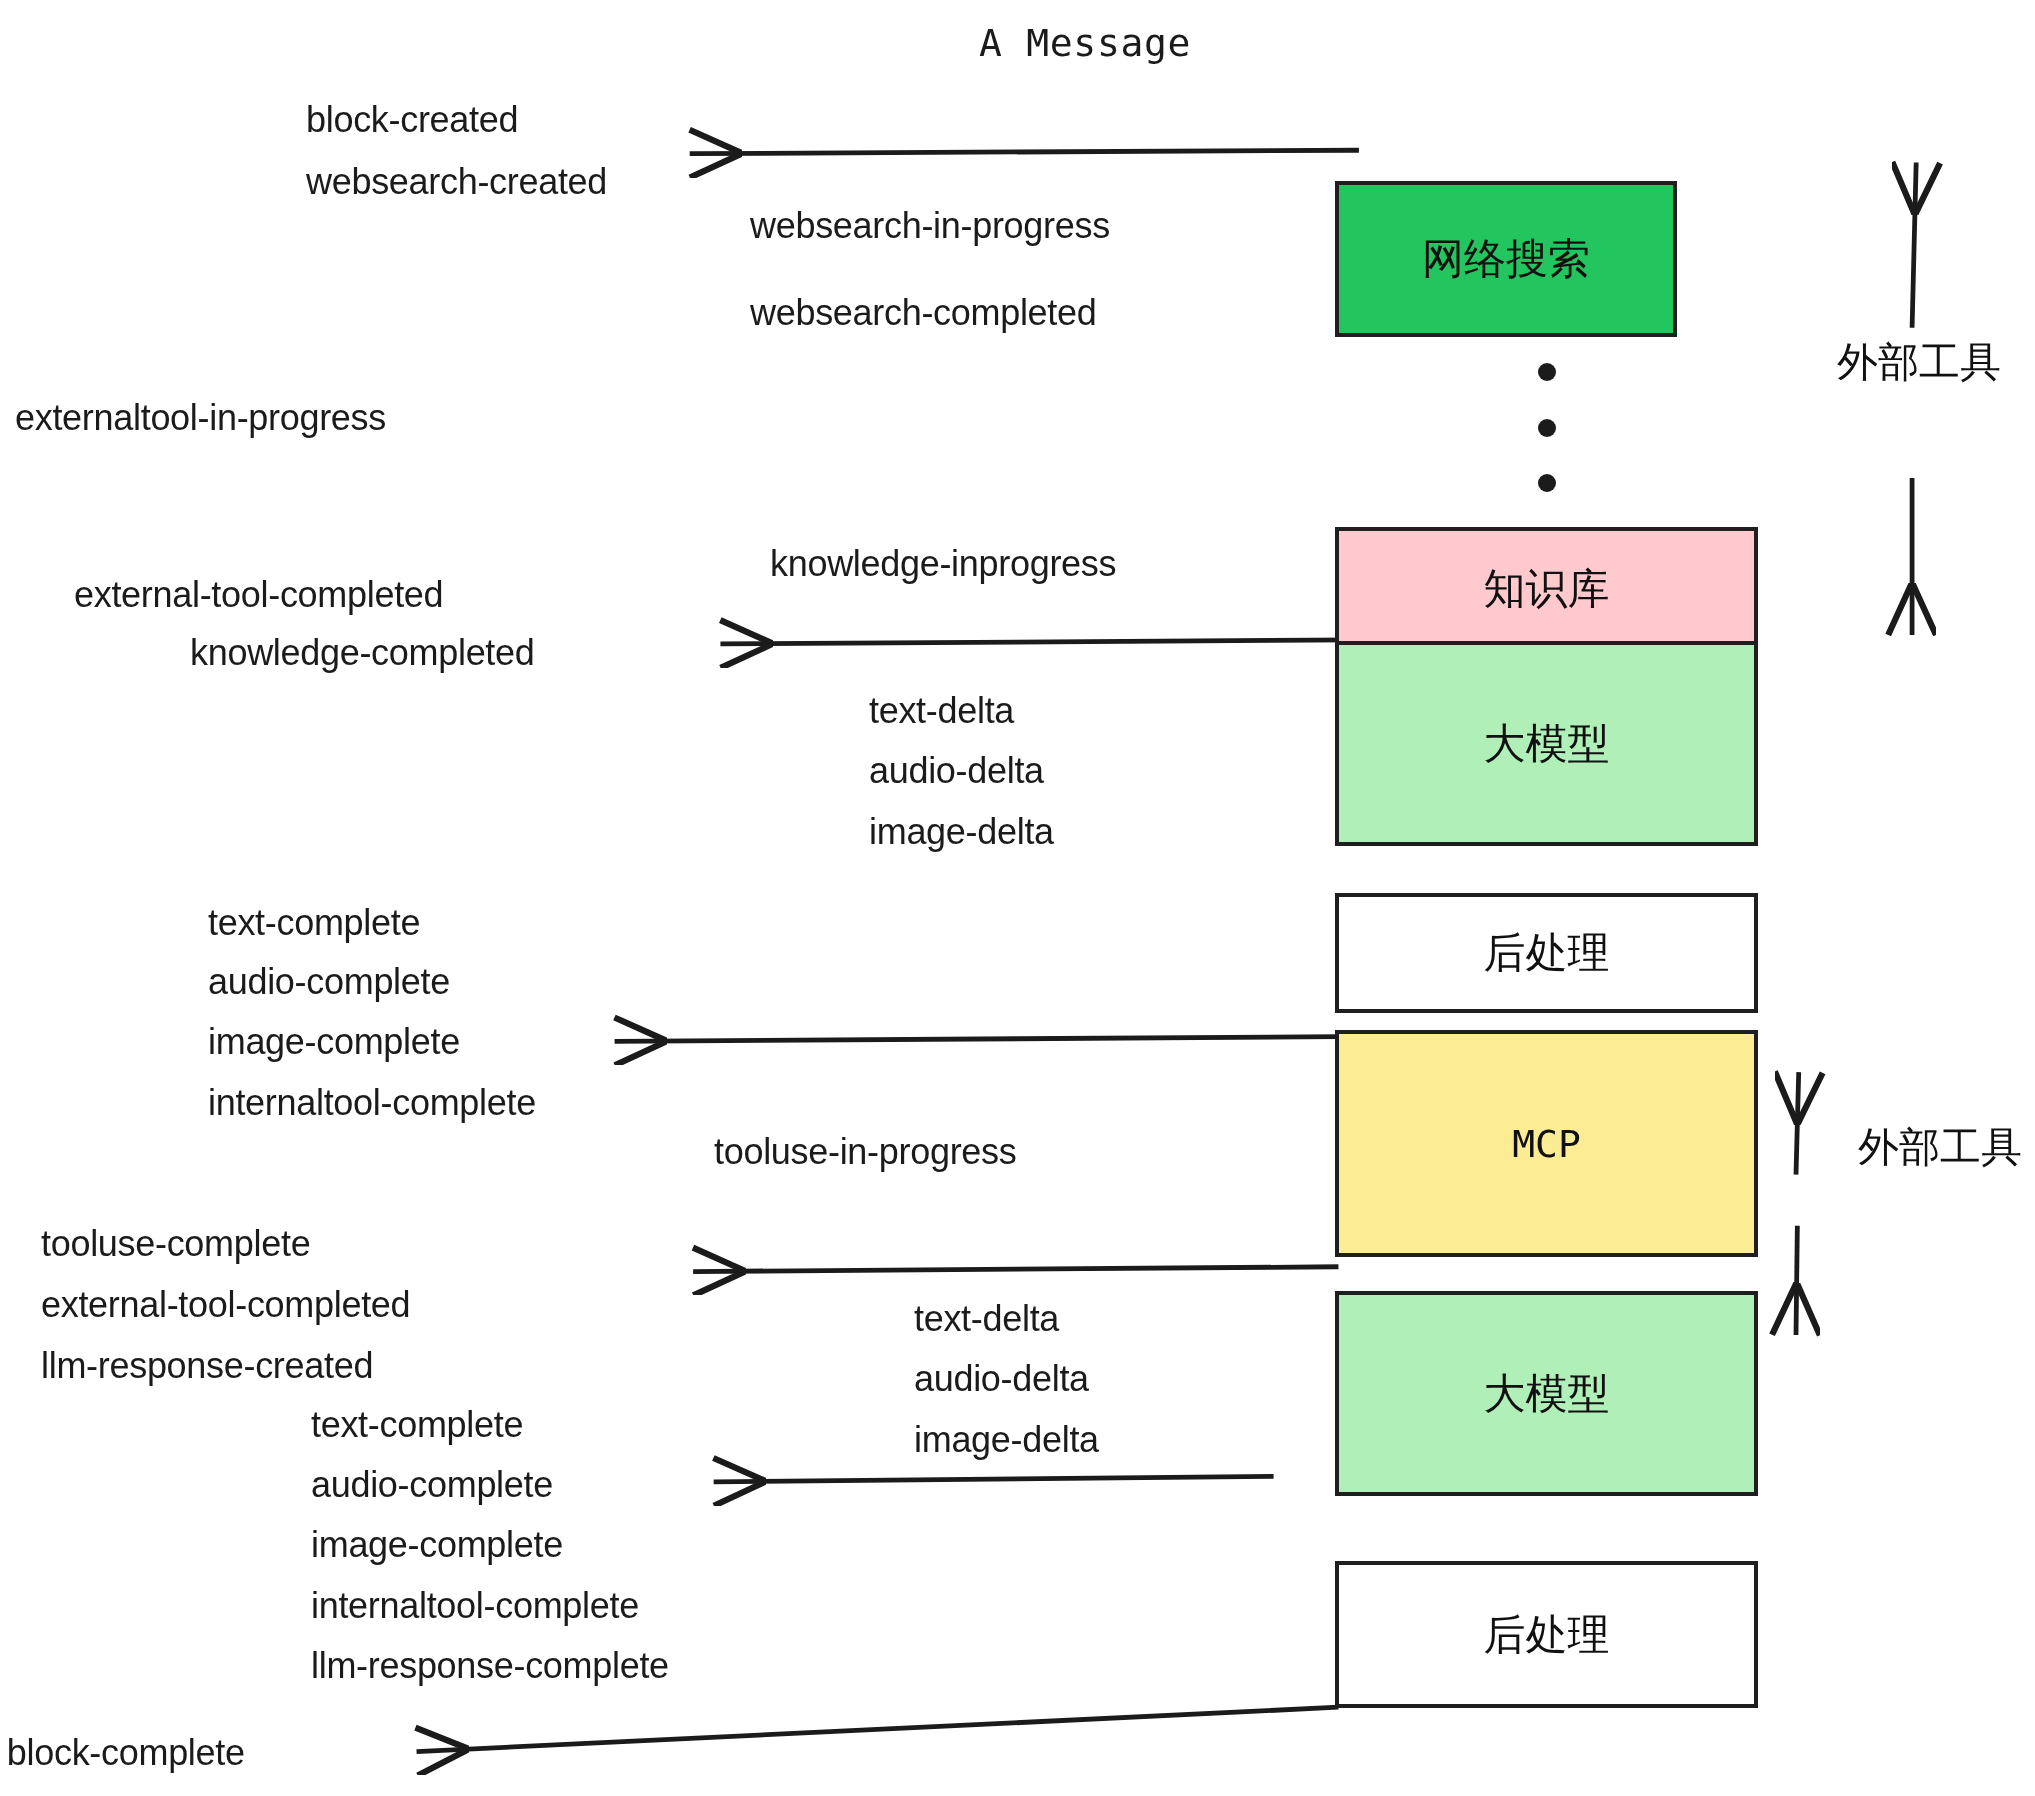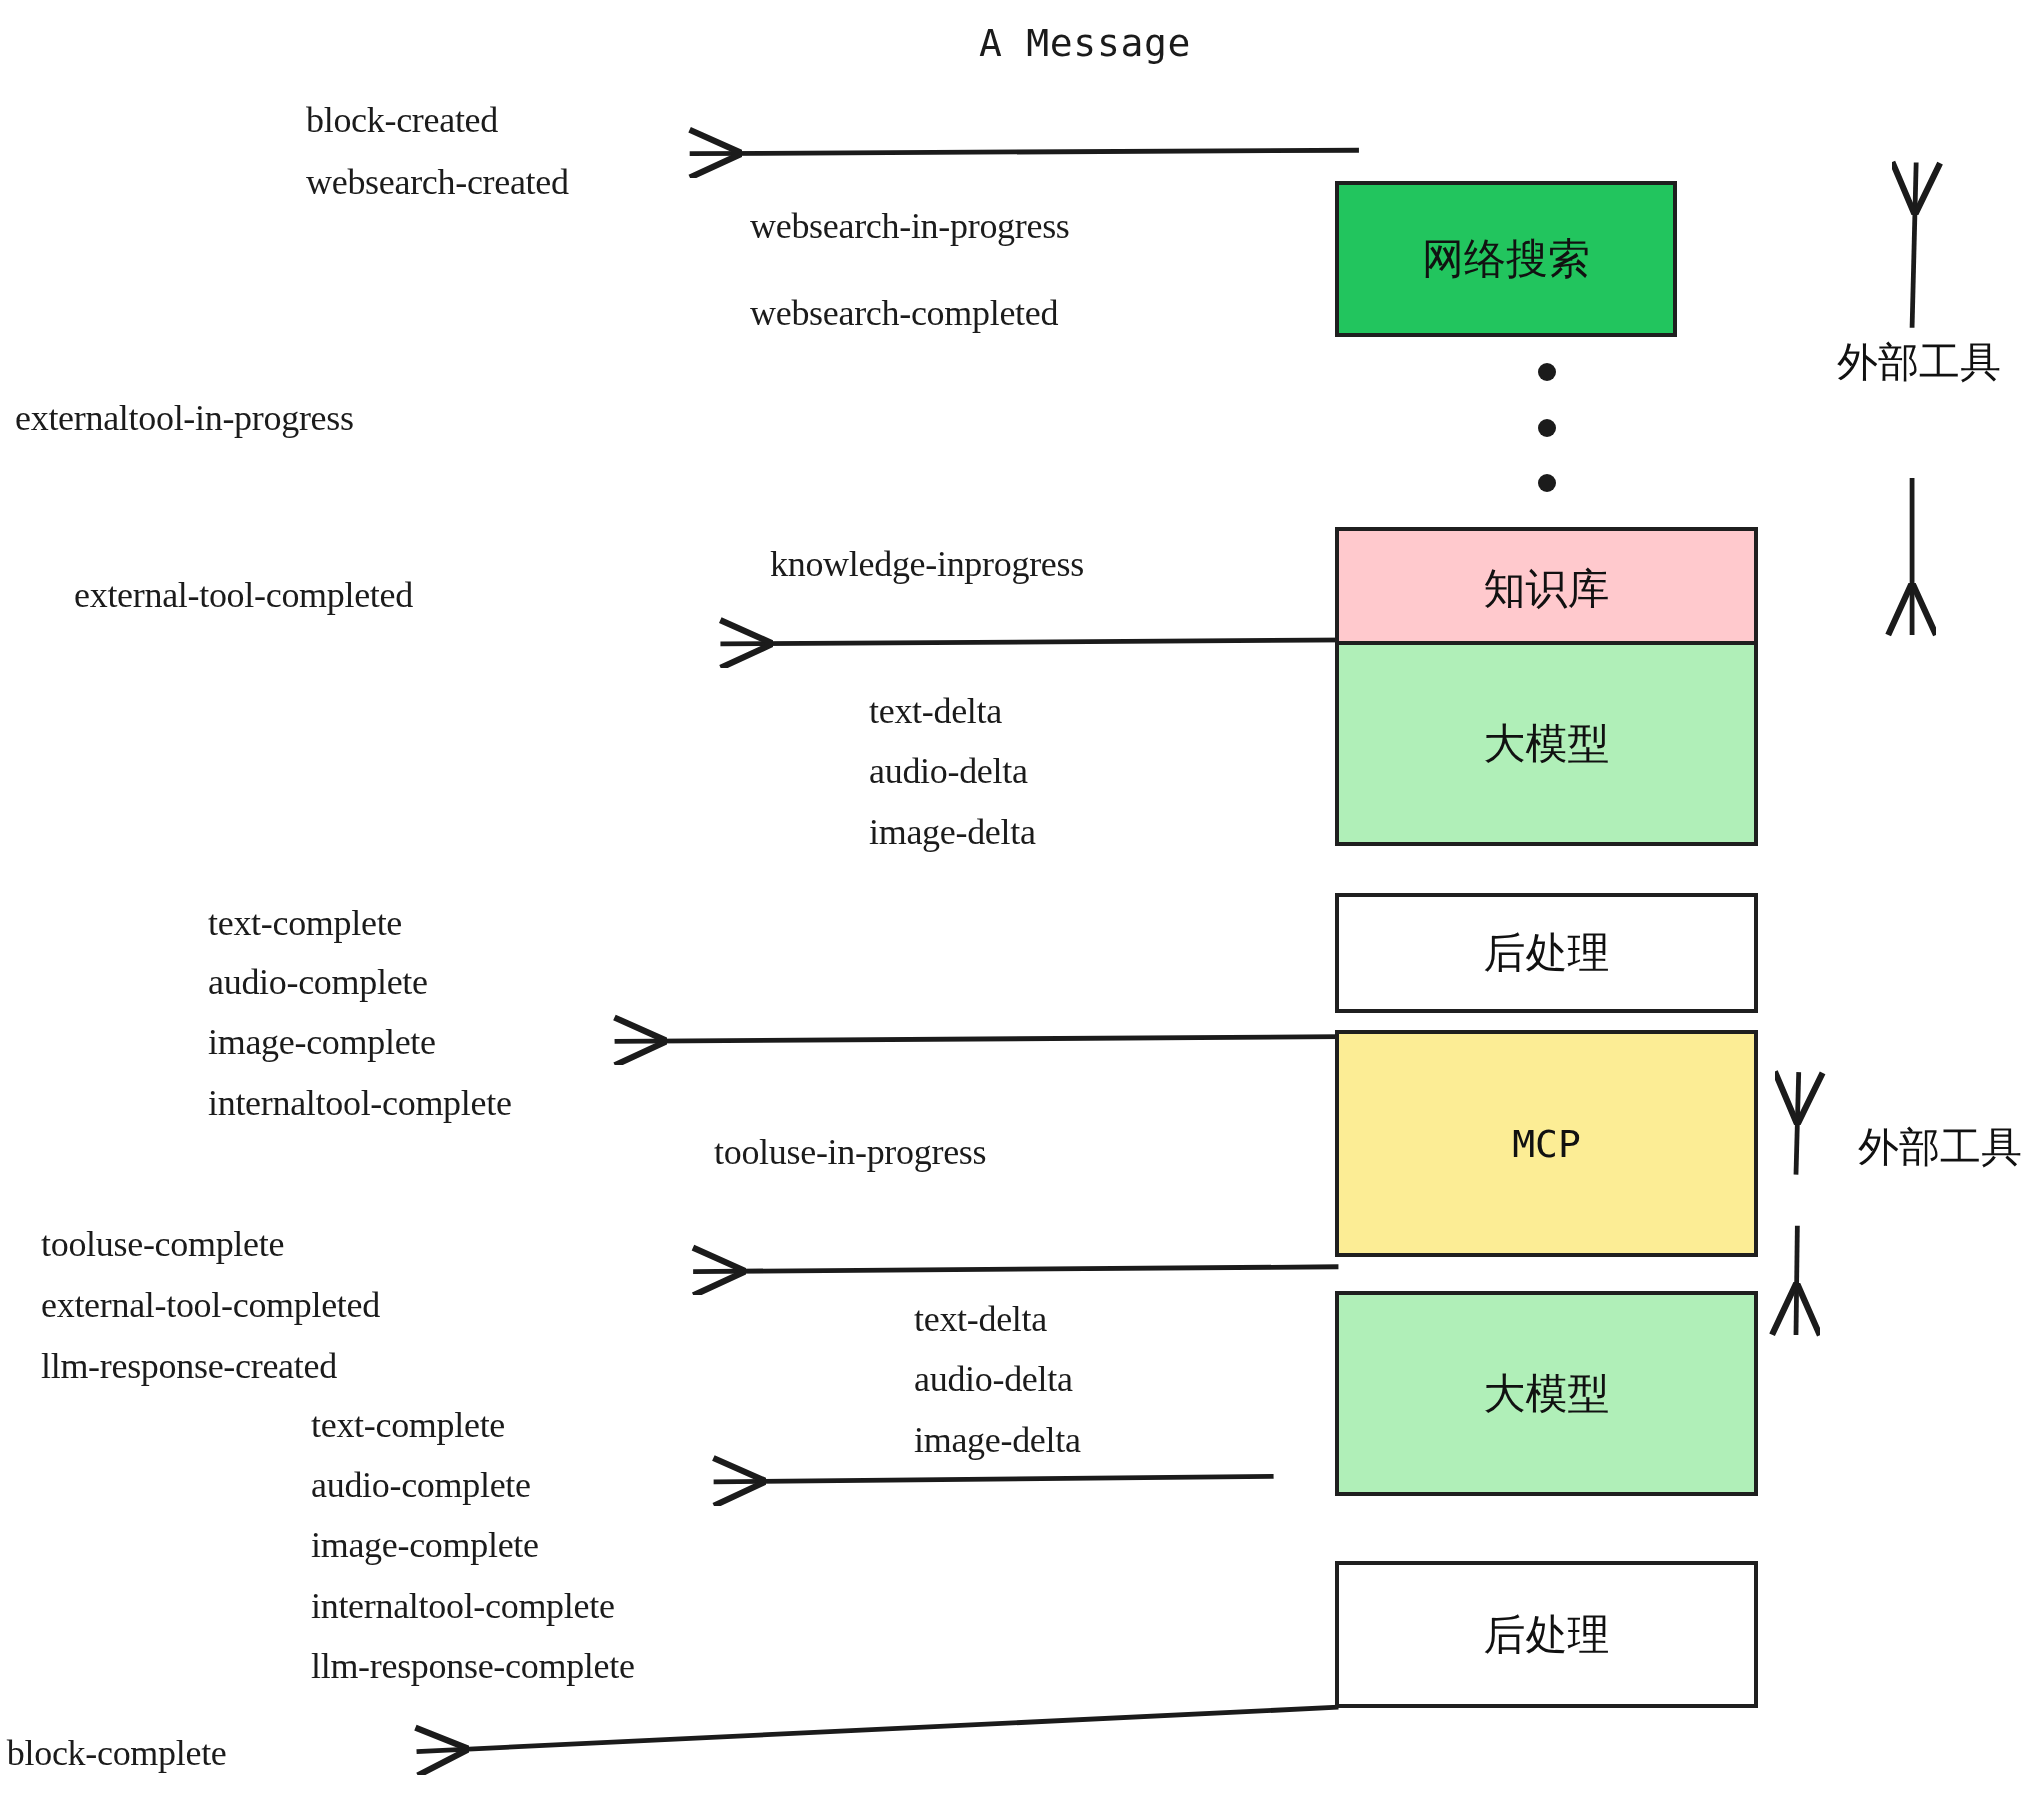--- a/index.html
+++ b/index.html
@@ -10,21 +10,21 @@
   #stage{
     position:relative;
     width:2035px;
     height:1796px;
     background:#ffffff;
     overflow:hidden;
   }
   .lbl{
     position:absolute;
     white-space:nowrap;
-    font-family:Liberation Serif, serif;
+    font-family:Liberation Sans, sans-serif;
     font-size:36px;
     letter-spacing:-0.3px;
     color:#1b1b1b;
     line-height:1;
   }
   .title{
     position:absolute;
     font-family:"DejaVu Sans Mono","Liberation Mono",monospace;
     font-size:38px;
     color:#1b1b1b;
@@ -143,20 +143,21 @@
   <div class="lbl" style="left:306px; top:164px;">websearch-created</div>
 
   <div class="lbl" style="left:750px; top:208px;">websearch-in-progress</div>
   <div class="lbl" style="left:750px; top:295px;">websearch-completed</div>
 
   <div class="lbl" style="left:15px; top:400px;">externaltool-in-progress</div>
 
   <div class="lbl" style="left:770px; top:546px;">knowledge-inprogress</div>
 
   <div class="lbl" style="left:74px; top:577px;">external-tool-completed</div>
+  <div class="lbl" style="left:190px; top:635px;">knowledge-completed</div>
 
   <div class="lbl" style="left:869px; top:693px;">text-delta</div>
   <div class="lbl" style="left:869px; top:753px;">audio-delta</div>
   <div class="lbl" style="left:869px; top:814px;">image-delta</div>
 
   <div class="lbl" style="left:208px; top:905px;">text-complete</div>
   <div class="lbl" style="left:208px; top:964px;">audio-complete</div>
   <div class="lbl" style="left:208px; top:1024px;">image-complete</div>
   <div class="lbl" style="left:208px; top:1085px;">internaltool-complete</div>
 

